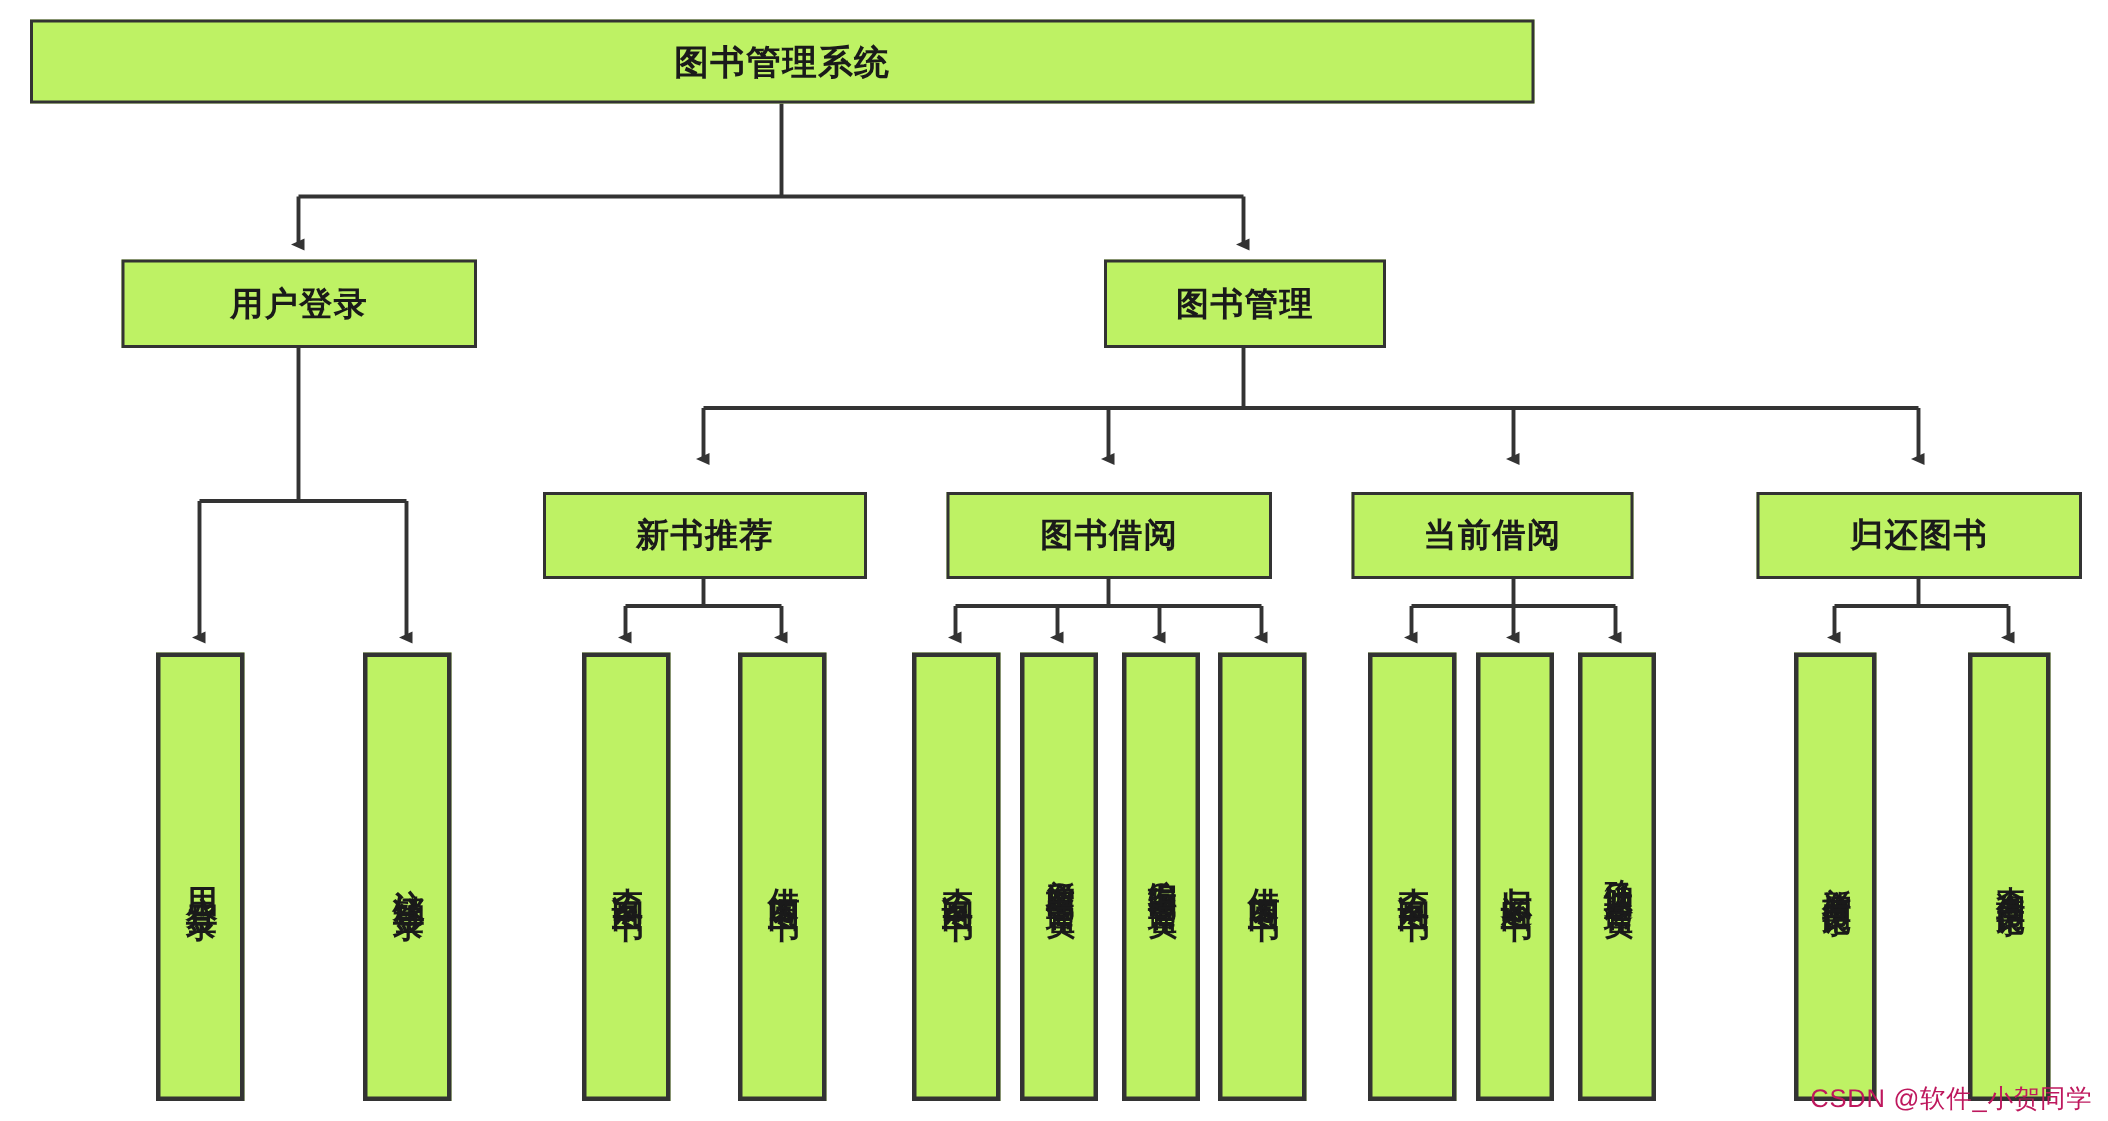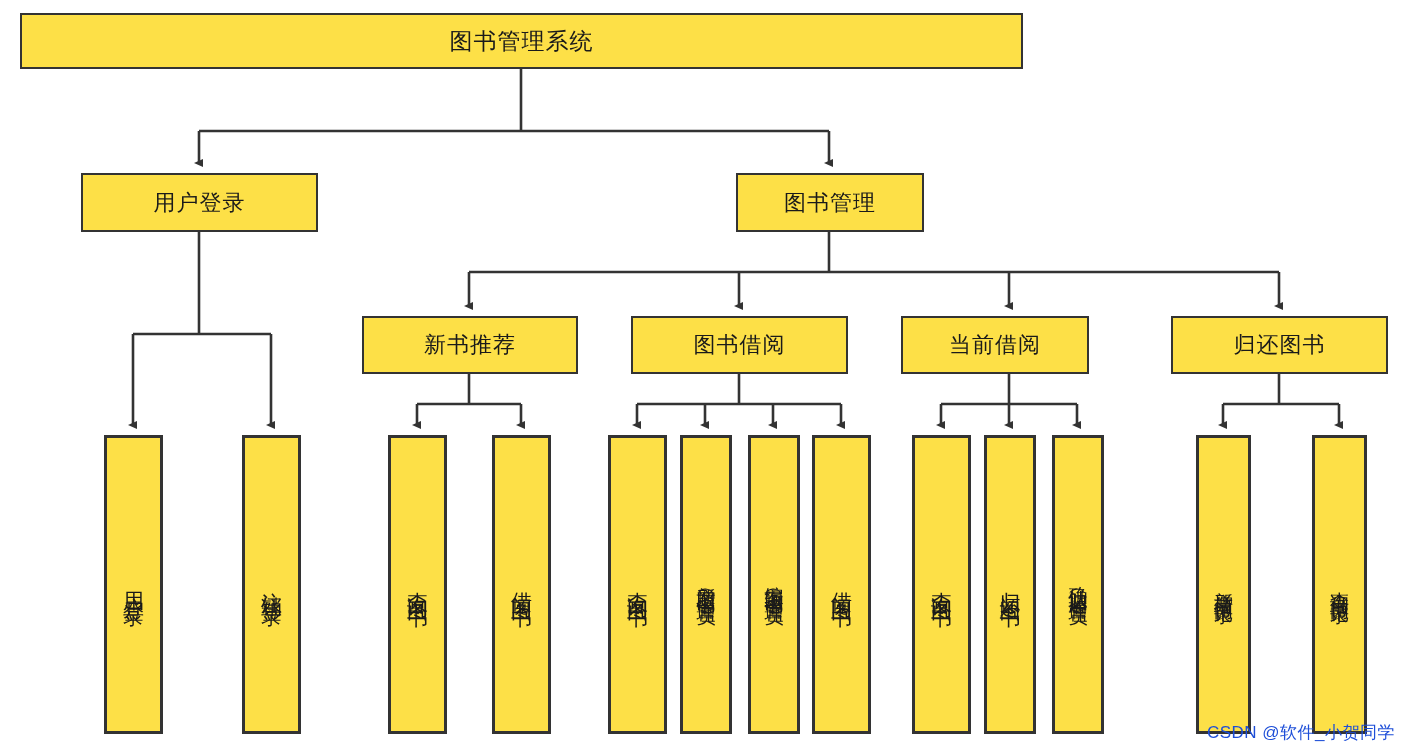--- a/index.html
+++ b/index.html
@@ -13,45 +13,46 @@
   }
   #diagram-root{position:relative;width:1405px;height:747px;}
 
   
   #connectors{position:absolute;left:0;top:0;width:1405px;height:747px;}
 
   
   .node{
     position:absolute;
     box-sizing:border-box;
-    background:#fde047;
+    background:#bef264;
     border:2.5px solid #333333;
     display:flex;
     align-items:center;
     justify-content:center;
     color:#1a1a1a;
+    font-weight:bold;
   }
   .node .label{
     font-size:22px;
     letter-spacing:1px;
     line-height:1.15;
     white-space:nowrap;
     color:#1a1a1a;
   }
 
   
   .node.root{left:20px;top:13px;width:1003px;height:56px;}
   .node.root .label{font-size:23px;}
 
   
   .node.lvl2{top:173px;height:59px;}
   .node.lvl2 .label{font-size:22px;}
 
   
-  .node.lvl3{top:316px;height:58px;}
+  .node.lvl3{top:328px;height:58px;}
   .node.lvl3 .label{font-size:22px;}
 
   
   .node.leaf{
     top:435px;height:299px;
     border-width:3px;
     align-items:center;
     justify-content:center;
   }
   .node.leaf .label{
@@ -63,21 +64,21 @@
     white-space:nowrap;
     text-align:center;
   }
   .node.leaf.narrow .label{font-size:19px;letter-spacing:3px;}
 
   
   #watermark{
     position:absolute;
     right:10px;bottom:3px;
     font-size:17px;
-    color:#1d4ed8;
+    color:#be185d;
     letter-spacing:.5px;
     white-space:nowrap;
     pointer-events:none;
   }
 </style>
 </head>
 <body>
 
 <div id="diagram-root">
 

